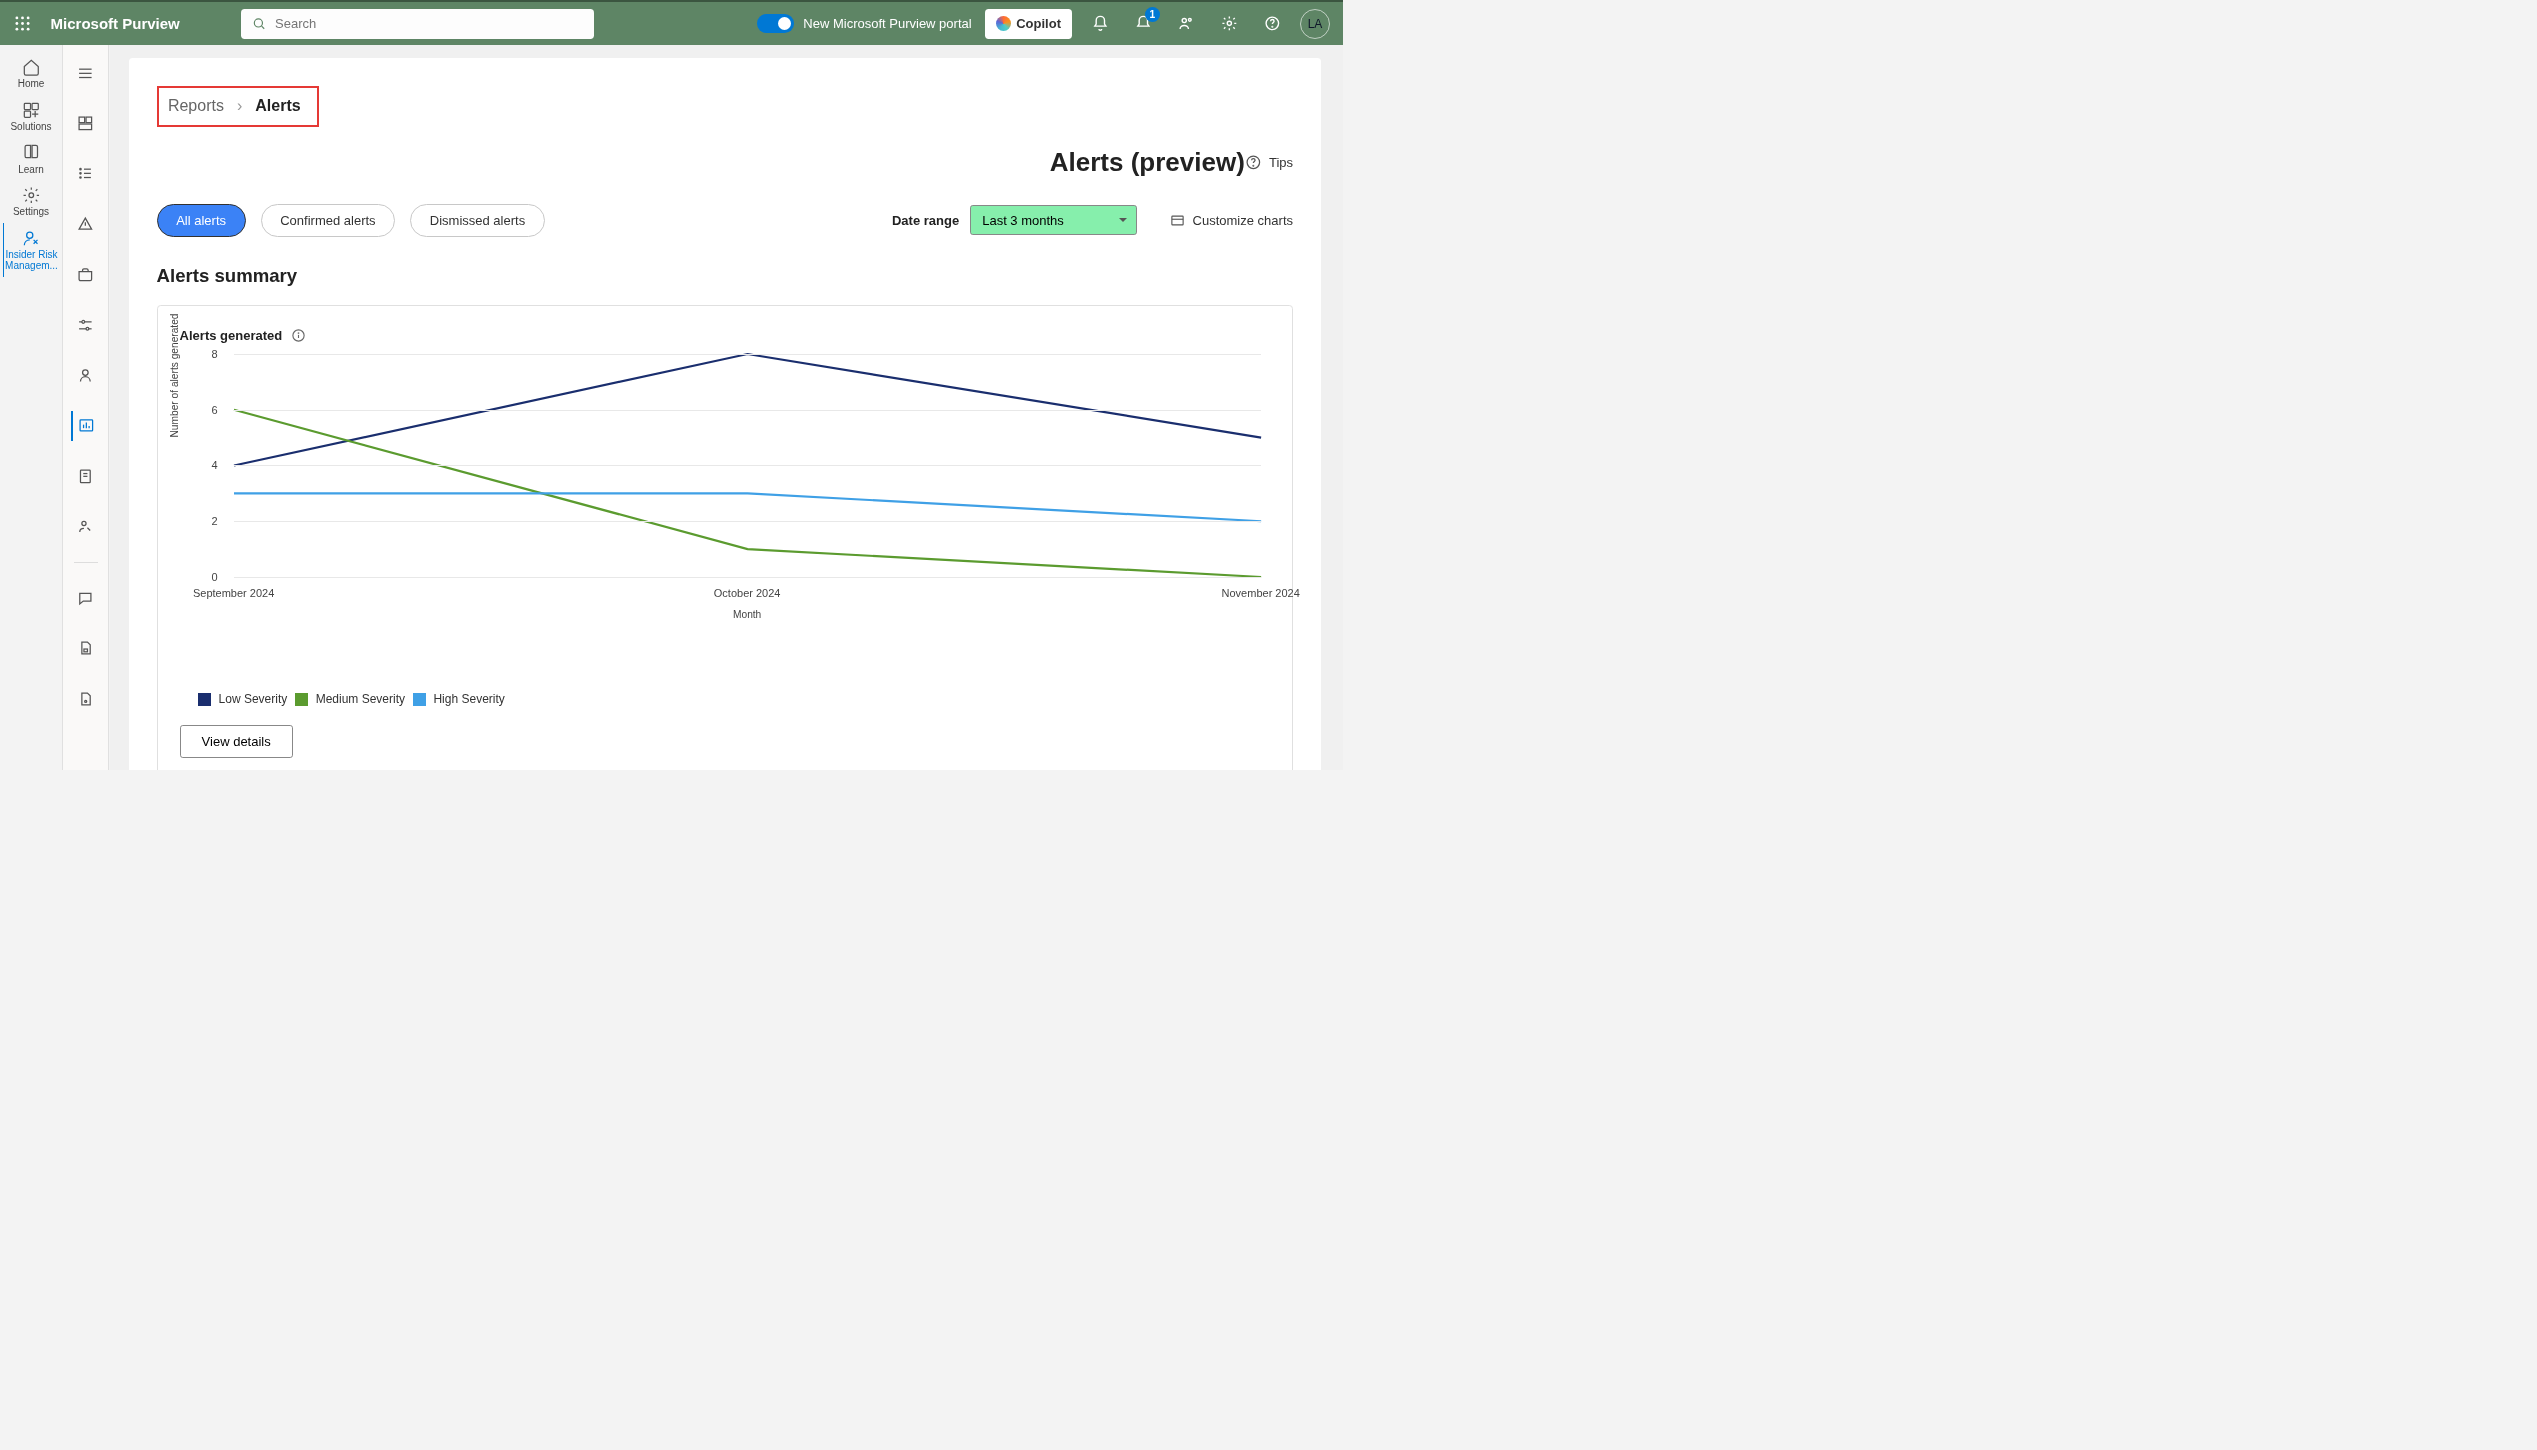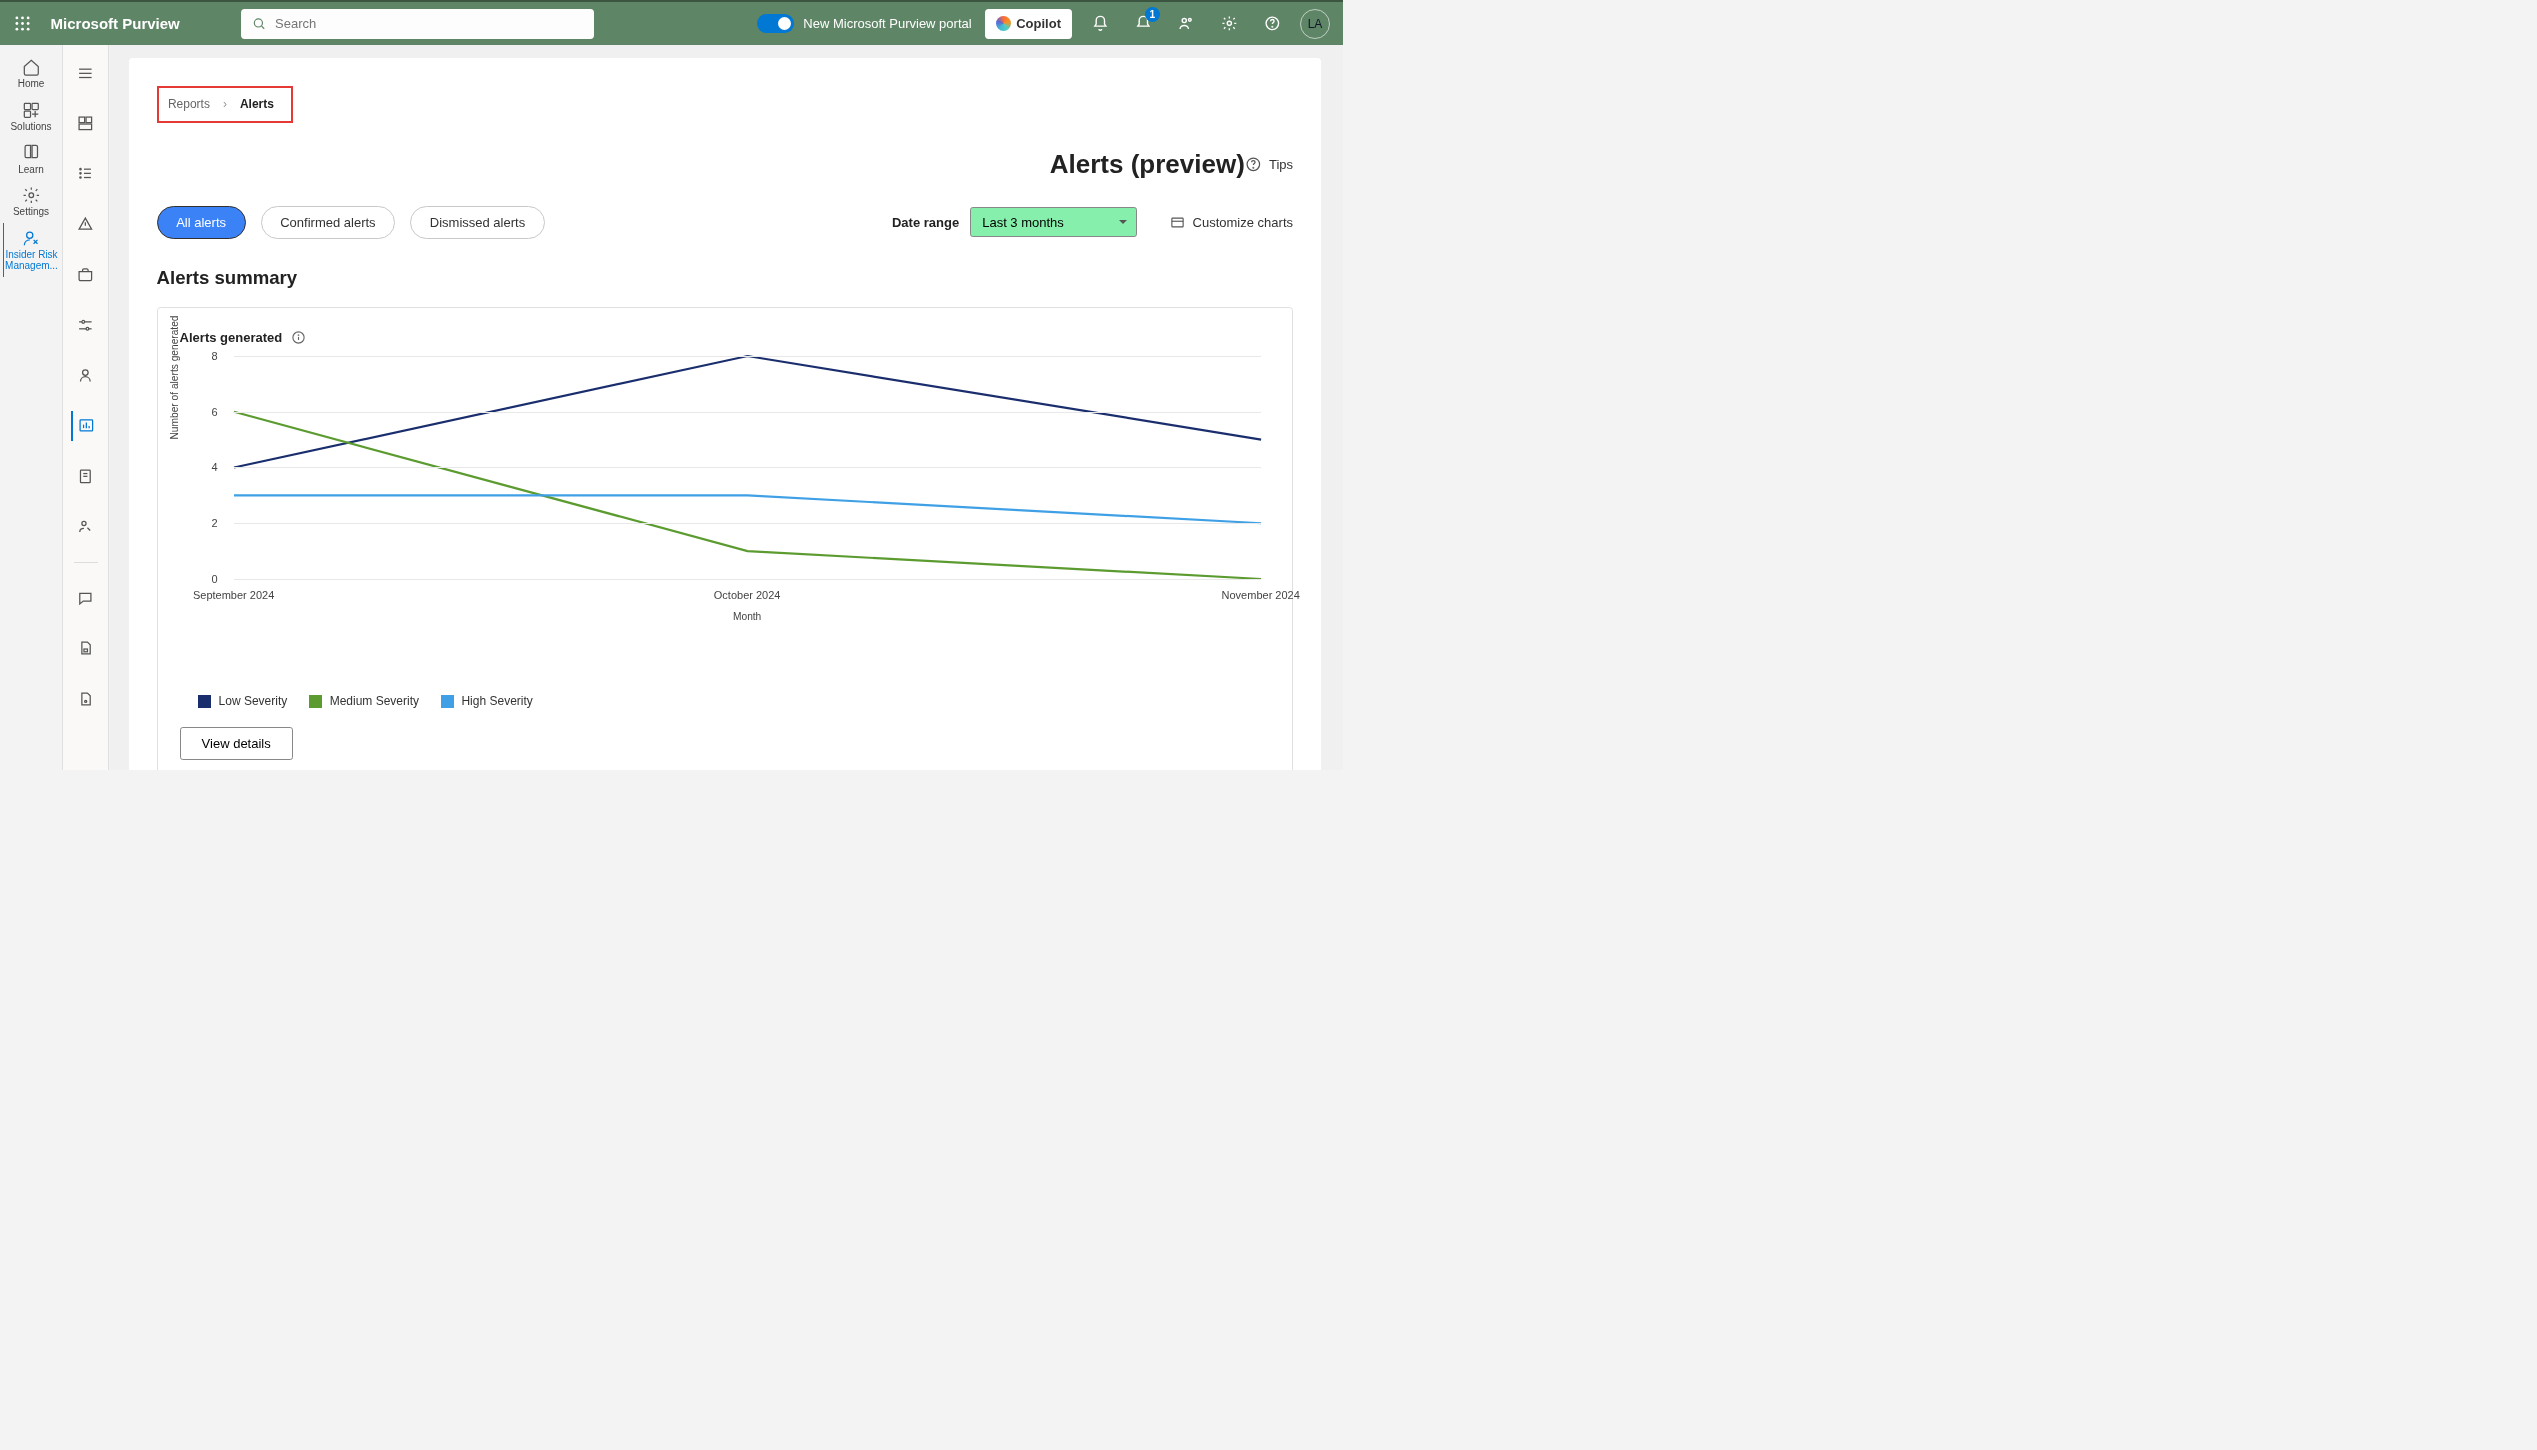--- a/index.html
+++ b/index.html
@@ -143,25 +143,25 @@
       background:#f0f0f0;
       padding: 13px 22px 13px 18.6px;
       overflow-y: scroll;
     }
     .content-card{
       background:white; border-radius:3.7px;padding: 28px 28px;
       min-height: 724px;
     }
     .breadcrumb {
       display:flex;align-items:center;gap:13px;
-      font-size:12px;
+      font-size:16px;
       border: 2.8px solid #e53935;
       padding: 9.3px 16.7px 9.3px 9.3px;
       width: fit-content;
-      margin-bottom: 26px;
+      margin-bottom: 20px;
     }
     .breadcrumb .bc-link{color:#666;cursor:pointer;}
     .breadcrumb .bc-sep{color:#999;}
     .breadcrumb .bc-current{color:#222;font-weight:600;}
     .page-header{display:flex;align-items:center;justify-content:flex-end;margin-bottom:26px;}
     .page-title{font-size:26px;font-weight:600;color:#222;}
     .tips-btn{display:flex;align-items:center;gap:7.4px;font-size:13px;color:#333;cursor:pointer;}
     .tips-btn svg{stroke:#555;fill:none;}
     .filter-row{display:flex;align-items:center;margin-bottom:28px;}
     .pill{
@@ -196,21 +196,21 @@
       transform-origin:left center;font-size:10.2px;color:#444;white-space:nowrap;
     }
     .plot{
       position:absolute;left:54px;right:9.3px;top:0;height:223px;
     }
     .gridline{position:absolute;left:0;right:0;height:0.9px;background:#e8e8e8;}
     .ytick{position:absolute;left:-22px;font-size:11px;color:#444;transform:translateY(-50%);}
     .xtick{position:absolute;bottom:-22px;font-size:11px;color:#444;transform:translateX(-50%);white-space:nowrap;}
     .xaxis-title{position:absolute;bottom:-43px;left:50%;transform:translateX(-50%);font-size:10.2px;color:#444;}
     svg.lines{position:absolute;left:0;top:0;width:100%;height:100%;overflow:visible;}
-    .legend{display:flex;gap:22px;margin-top:59px;margin-left:18.6px;}
+    .legend{display:flex;gap:8px;margin-top:59px;margin-left:18.6px;}
     .legend-item{display:flex;align-items:center;gap:7.4px;font-size:12px;color:#333;}
     .legend-swatch{width:13px;height:13px;}
     .view-details{
       margin-top:18.6px;height:33px;padding:0 21px;
       border:0.9px solid #888;background:white;border-radius:2.8px;
       font-size:13px;cursor:pointer;
     }
     
     .main::-webkit-scrollbar{width:15px;}
     .main::-webkit-scrollbar-track{background:#f0f0f0;}

